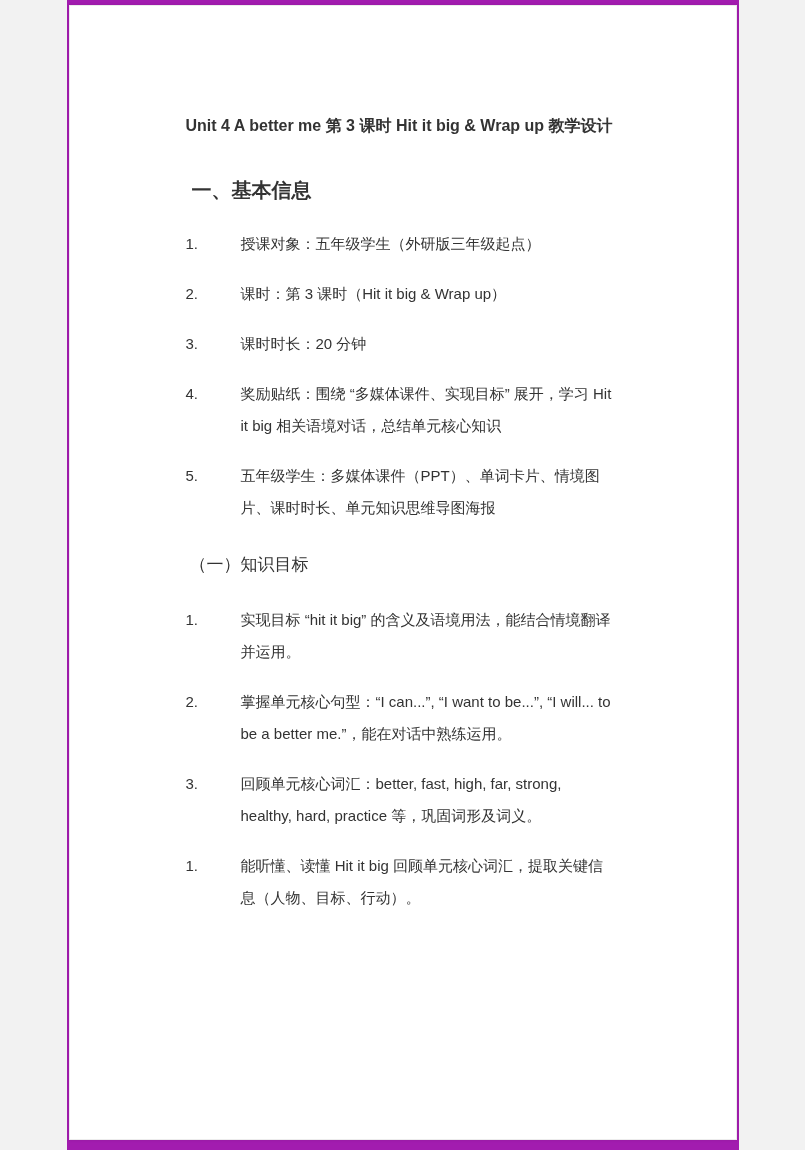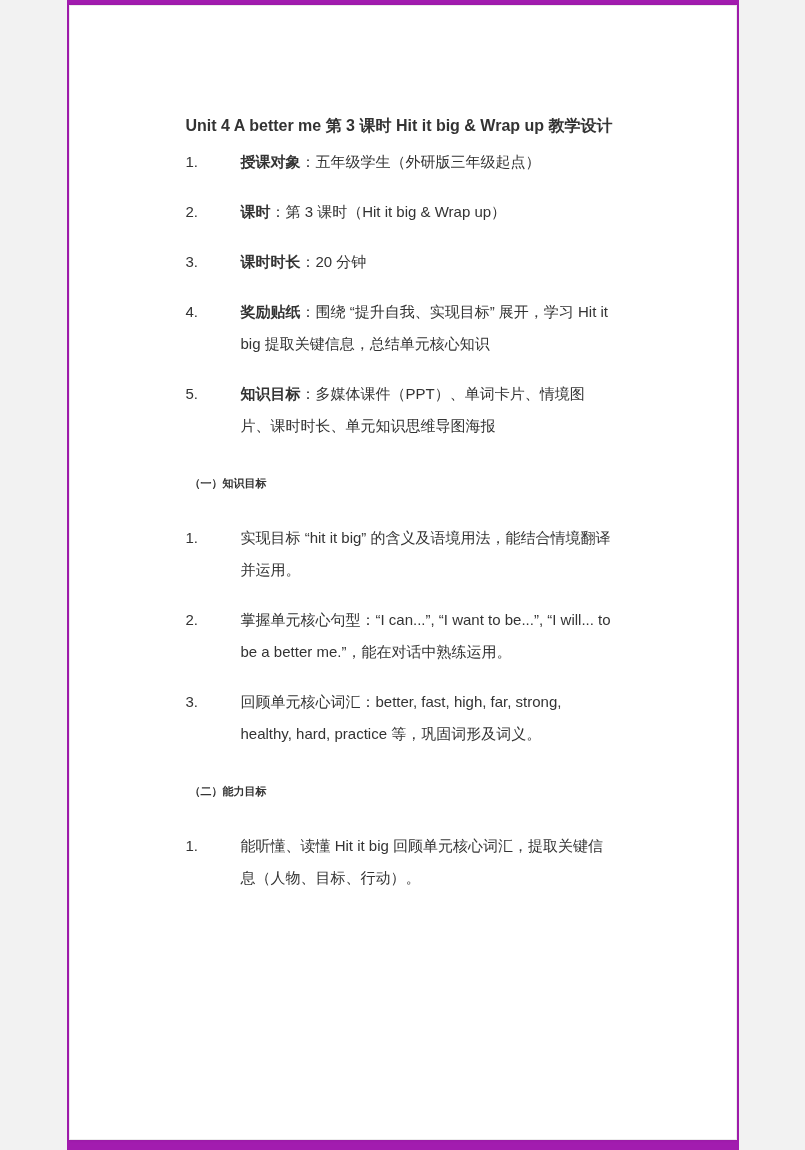--- a/index.html
+++ b/index.html
@@ -35,71 +35,72 @@
     color: #333333;
   }
   h1.sec {
     font-size: 20px;
     font-weight: 700;
     line-height: 28px;
     color: #333333;
     margin: 30px 0 24px 6px;
   }
   h2.subsec {
-    font-size: 11px;
-    font-weight: 700;
+    font-size: 17px;
+    font-weight: 400;
     line-height: 26px;
     color: #333333;
     margin: 28px 0 26px 4px;
   }
   .olist { margin: 0; padding: 0; }
   .li {
     display: flex;
     font-size: 15px;
     line-height: 32px;
     margin-bottom: 18px;
     color: #333333;
   }
   .li .num {
     flex: 0 0 55px;
     width: 55px;
   }
   .li .body { flex: 1; }
-  .li .body b { font-weight: 700; }
+  .li .body b { font-weight: 400; }
 </style>
 </head>
 <body>
 
 <div class="viewport">
   <div class="page">
     <div class="content">
 
       <div class="doc-title">Unit 4 A better me 第 3 课时 Hit it big &amp; Wrap up 教学设计</div>
 
+      <h1 class="sec">一、基本信息</h1>
 
       <div class="olist">
         <div class="li">
           <span class="num">1.</span>
           <span class="body"><b>授课对象</b><span>：五年级学生（外研版三年级起点）</span></span>
         </div>
         <div class="li">
           <span class="num">2.</span>
           <span class="body"><b>课时</b><span>：第 3 课时（Hit it big &amp; Wrap up）</span></span>
         </div>
         <div class="li">
           <span class="num">3.</span>
           <span class="body"><b>课时时长</b><span>：20 分钟</span></span>
         </div>
         <div class="li">
           <span class="num">4.</span>
-          <span class="body"><b>奖励贴纸</b><span>：围绕 “提升自我、实现目标” 展开，学习 Hit it big 提取关键信息，总结单元核心知识</span></span>
+          <span class="body"><b>奖励贴纸</b><span>：围绕 “多媒体课件、实现目标” 展开，学习 Hit it big 相关语境对话，总结单元核心知识</span></span>
         </div>
         <div class="li">
           <span class="num">5.</span>
-          <span class="body"><b>知识目标</b><span>：多媒体课件（PPT）、单词卡片、情境图片、课时时长、单元知识思维导图海报</span></span>
+          <span class="body"><b>五年级学生</b><span>：多媒体课件（PPT）、单词卡片、情境图片、课时时长、单元知识思维导图海报</span></span>
         </div>
       </div>
 
 
       <h2 class="subsec">（一）知识目标</h2>
 
       <div class="olist">
         <div class="li">
           <span class="num">1.</span>
           <span class="body">实现目标 “hit it big” 的含义及语境用法，能结合情境翻译并运用。</span>
@@ -107,21 +108,20 @@
         <div class="li">
           <span class="num">2.</span>
           <span class="body">掌握单元核心句型：“I can...”, “I want to be...”, “I will... to be a better me.”，能在对话中熟练运用。</span>
         </div>
         <div class="li">
           <span class="num">3.</span>
           <span class="body">回顾单元核心词汇：better, fast, high, far, strong, healthy, hard, practice 等，巩固词形及词义。</span>
         </div>
       </div>
 
-      <h2 class="subsec">（二）能力目标</h2>
 
       <div class="olist">
         <div class="li">
           <span class="num">1.</span>
           <span class="body">能听懂、读懂 Hit it big 回顾单元核心词汇，提取关键信息（人物、目标、行动）。</span>
         </div>
       </div>
 
     </div>
   </div>

